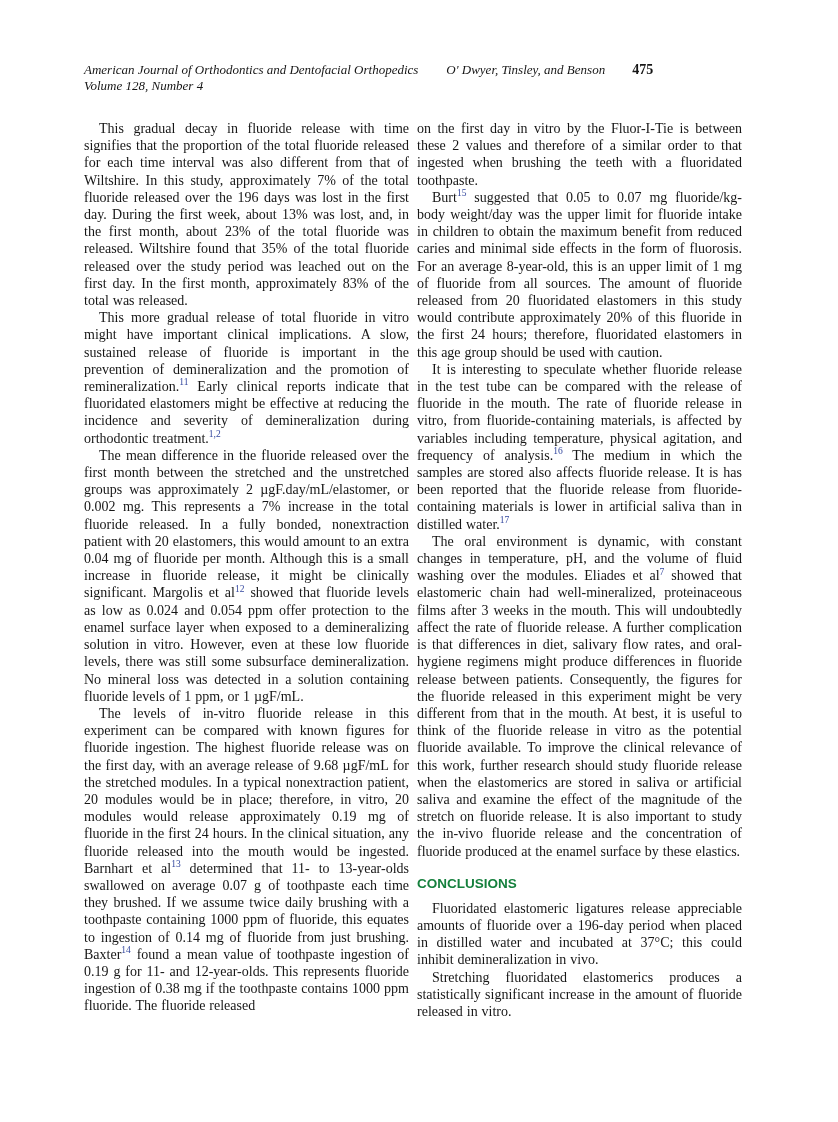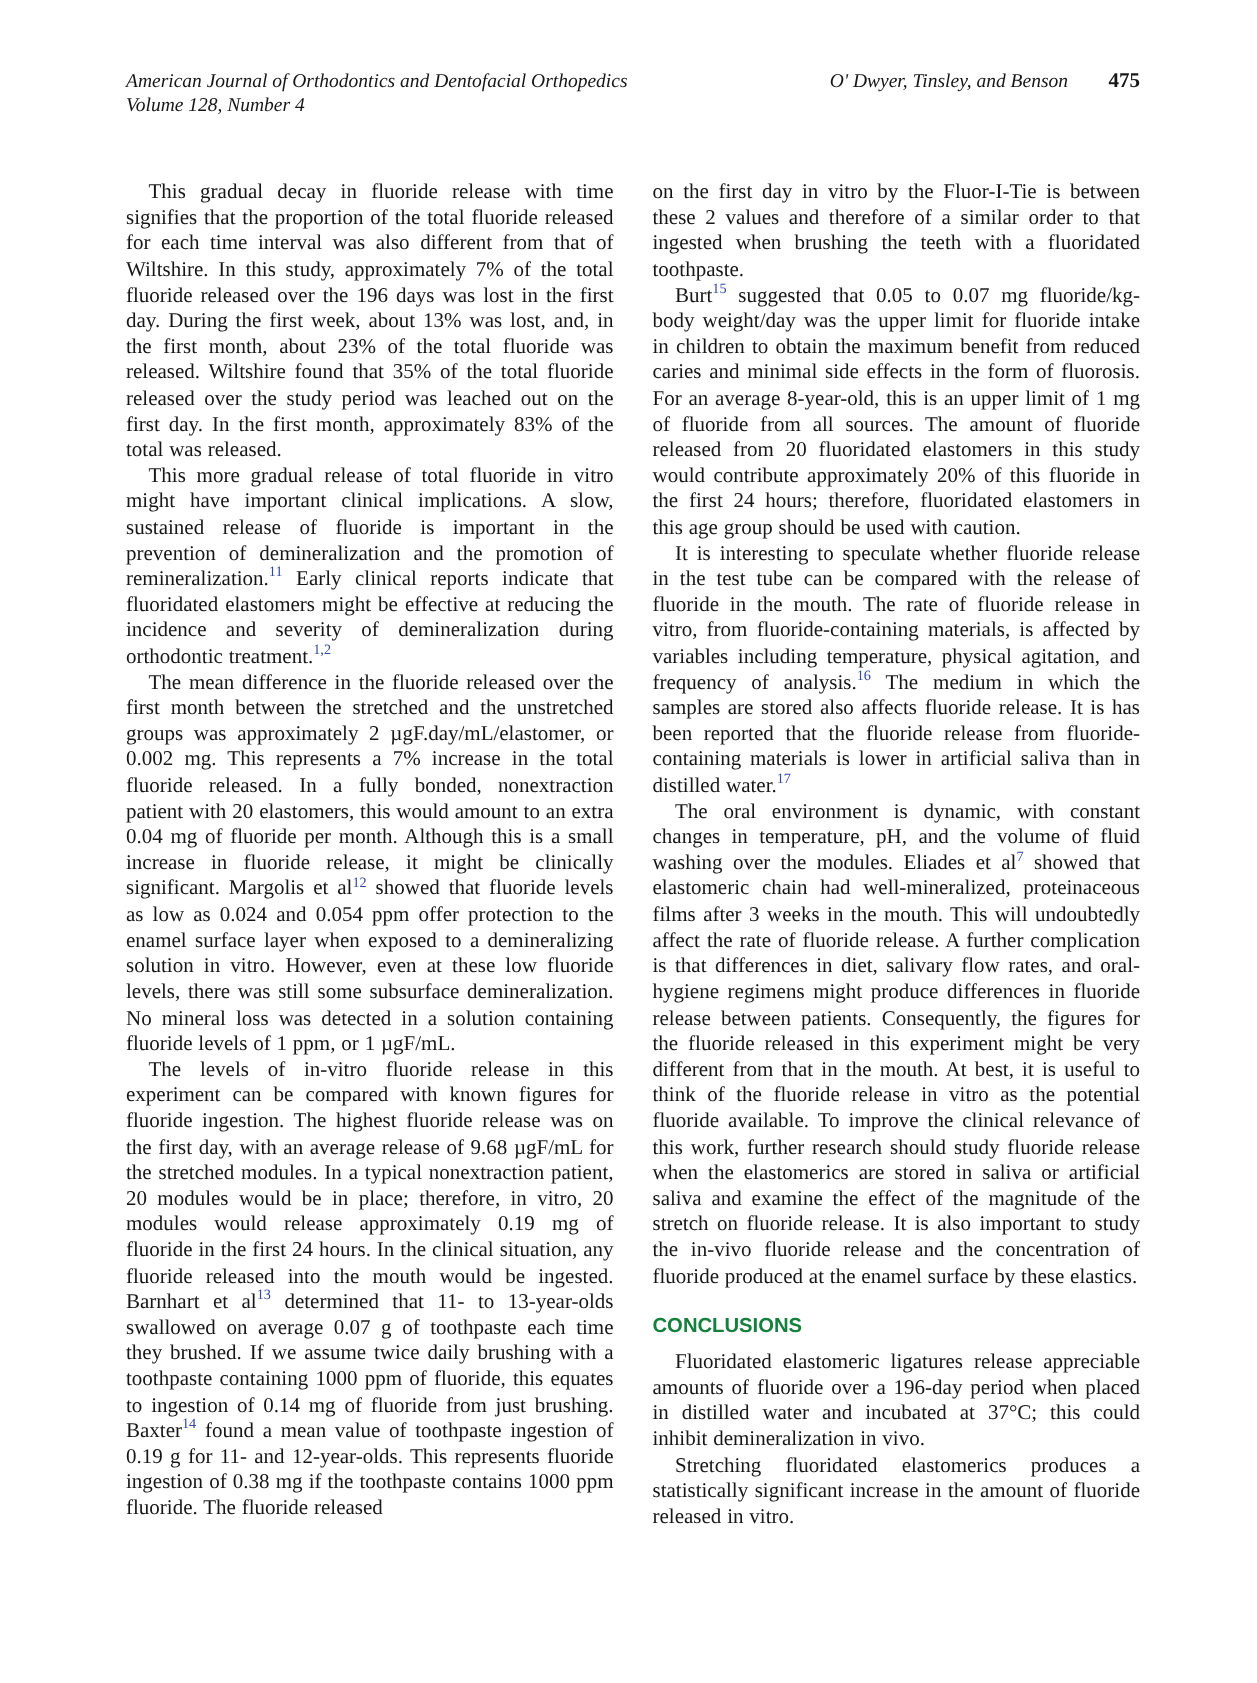--- a/index.html
+++ b/index.html
@@ -12,28 +12,29 @@
     width: 838px;
     height: 1122px;
     background: #ffffff;
     overflow: hidden;
     font-family: "Liberation Serif", serif;
     color: #161616;
   }
   
   .running-header {
     position: absolute;
-    top: 46px;
+    top: 62px;
     left: 84px;
     width: 676px;
     display: flex;
-    justify-content: space-between;
+    justify-content: flex-start;
     align-items: flex-start;
     font-size: 13px;
     line-height: 16px;
+    gap: 28px;
   }
   .header-left {
     font-style: italic;
   }
   .header-right {
     white-space: nowrap;
     font-style: italic;
   }
   .header-right .pagenum {
     font-style: normal;
@@ -41,21 +42,21 @@
     font-size: 14px;
     margin-left: 27px;
   }
   
   .columns {
     position: absolute;
     top: 120px;
     left: 84px;
     width: 676px;
     display: flex;
-    gap: 26px;
+    gap: 8px;
   }
   .col {
     width: 325px;
   }
   p.para {
     margin: 0;
     text-align: justify;
     font-size: 14px;
     line-height: 17.2px;
     text-indent: 15px;

